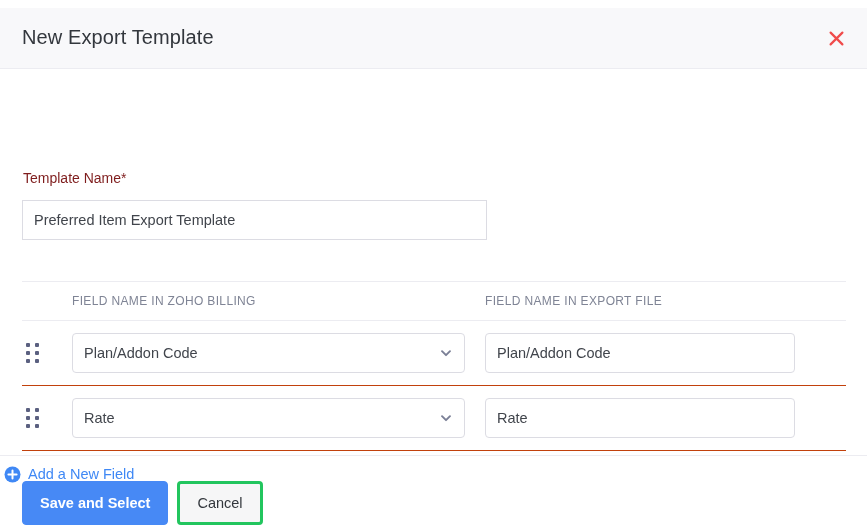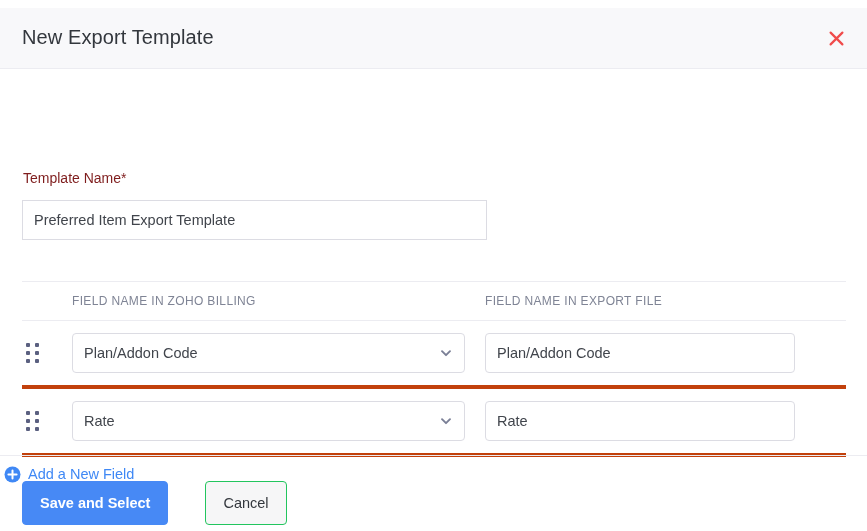--- a/index.html
+++ b/index.html
@@ -111,21 +111,21 @@
     color: #7f8495;
     text-transform: uppercase;
     white-space: nowrap;
   }
   .col-head.c1 { left: 50px; }
   .col-head.c2 { left: 463px; }
 
   .map-row {
     position: relative;
     height: 64px;
-    border-bottom: 4px solid #c2410c;
+    border-bottom: 1px solid #c2410c;
   }
 
   .drag-handle {
     position: absolute;
     left: 4px;
     top: 22px;
     width: 16px;
     height: 20px;
     display: grid;
     grid-template-columns: repeat(2, 4px);
@@ -240,23 +240,22 @@
     line-height: 36px;
   }
   .btn-primary {
     background: #4789f5;
     border: 1px solid #4789f5;
     color: #ffffff;
     font-weight: 700;
   }
   .btn-secondary {
     background: #f6f6f7;
-    border: 1px solid #22c55e;
+    border: 3px solid #22c55e;
     color: #33373d;
-    margin-left: 28px;
   }
 </style>
 </head>
 <body>
 
 <div class="modal">
 
   <div class="modal-header">
     <div class="modal-title">New Export Template</div>
     <button class="close-btn">

